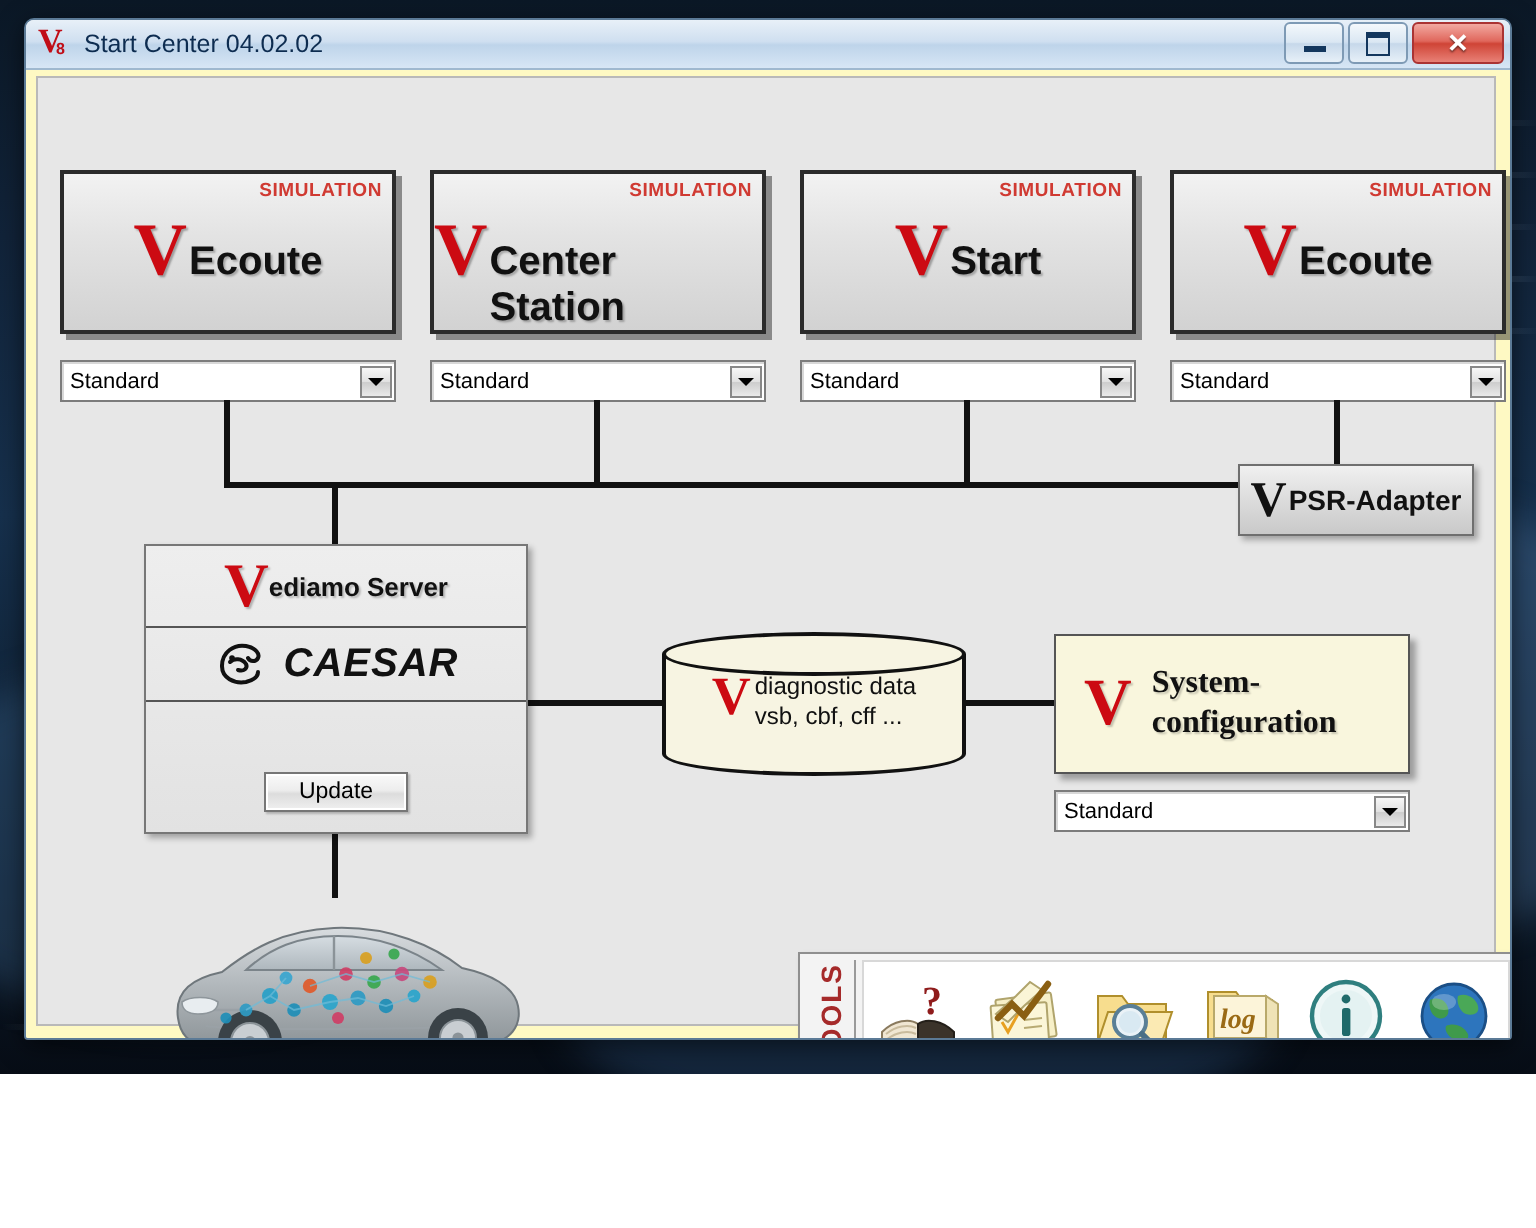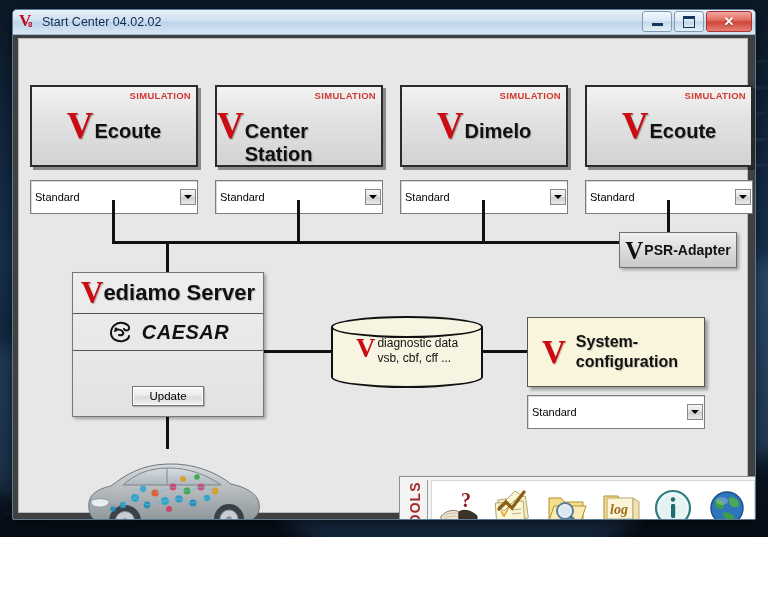--- a/index.html
+++ b/index.html
@@ -75,21 +75,21 @@
     background: linear-gradient(180deg, #f2a9a1 0%, #e0675c 45%, #cf4436 52%, #e88076 100%);
   }
   .winbtn .gl { font-size: 11px; color: #13375e; line-height: 1; }
   .winbtn.close .gl { color: #ffffff; font-size: 13px; font-weight: bold; text-shadow: 0 1px 1px rgba(0,0,0,.45); }
   .minglyph { width: 11px; height: 3px; background: #13375e; margin-top: 5px; }
   .maxglyph { width: 10px; height: 8px; border: 1.5px solid #13375e; border-top-width: 3px; }
 
   
   #client {
     position: relative; width: 100%; height: 485px;
-    background: #404040;
+    background: #fef9c3;
     padding: 4px;
     box-sizing: border-box;
   }
   #panel {
     position: absolute; left: 5px; top: 3px; width: 730px; height: 475px;
     background: #e7e7e7;
     border: 1px solid #b9b9b9;
     box-sizing: border-box;
   }
 
@@ -118,21 +118,21 @@
     text-shadow: 1px 1px 1px rgba(0,0,0,.30);
   }
   .app-tile .tname {
     font-family: "Liberation Sans", sans-serif; font-weight: bold;
     font-size: 20px; color: #111; margin-left: 1px;
     text-shadow: 1px 1px 1px rgba(0,0,0,.25);
   }
 
   
   .combo {
-    position: absolute; height: 34px;
+    position: absolute; height: 21px;
     background: #ffffff;
     border: 1px solid #7c7c7c;
     box-sizing: border-box;
     display: flex; align-items: center;
     cursor: pointer;
     box-shadow: inset 1px 1px 0 #d8d8d8;
   }
   .combo .cval {
     font-size: 11px; color: #000; padding-left: 4px; flex: 1; white-space: nowrap; overflow: hidden;
   }
@@ -163,21 +163,21 @@
   }
   #server-row1 {
     height: 40px; border-bottom: 1px solid #555;
     display: flex; align-items: center; justify-content: center;
   }
   #server-row1 .sv {
     font-family: "Liberation Serif", serif; font-weight: bold; font-size: 31px; color: #cc0a12;
     line-height: 30px; text-shadow: 1px 1px 1px rgba(0,0,0,.25);
   }
   #server-row1 .sname {
-    font-weight: bold; font-size: 22px; color: #111; margin-left: 0px;
+    font-weight: bold; font-size: 13px; color: #111; margin-left: 0px;
     text-shadow: 1px 1px 1px rgba(0,0,0,.22);
   }
   #server-row2 {
     height: 36px; border-bottom: 1px solid #555;
     display: flex; align-items: center; justify-content: center; gap: 9px;
   }
   #caesar-icon { width: 26px; height: 24px; flex: 0 0 auto; }
   #server-row2 .cname {
     font-weight: bold; font-size: 20px; color: #111; letter-spacing: .5px; font-style: italic;
   }
@@ -234,20 +234,21 @@
     display: flex; align-items: center; cursor: pointer;
   }
   #sysconf-box .yv {
     font-family: "Liberation Serif", serif; font-weight: bold; font-size: 33px; color: #cc0a12;
     line-height: 30px; margin-left: 14px; margin-right: 10px;
     text-shadow: 1px 1px 1px rgba(0,0,0,.22);
   }
   #sysconf-box .ytext {
     font-weight: bold; font-size: 16px; color: #111; line-height: 20px;
     text-shadow: 1px 1px 1px rgba(0,0,0,.2);
+    font-family: Liberation Serif, serif;
   }
 
   
   #psr-box {
     position: absolute; left: 600px; top: 193px; width: 118px; height: 36px;
     background: linear-gradient(180deg, #f0f0f0 0%, #dcdcdc 50%, #c9c9c9 100%);
     border: 1px solid #6f6f6f;
     box-shadow: 2px 2px 3px rgba(0,0,0,.30);
     box-sizing: border-box;
     display: flex; align-items: center; justify-content: center;
@@ -360,21 +361,21 @@
         <span class="cval">Standard</span>
         <span class="carrow">
             <i></i>
           </span>
       </div>
 
       <div class="app-tile" style="left:381px; top:46px;">
         <span class="sim">SIMULATION</span>
         <div class="tile-center">
           <span class="tv">V</span>
-          <span class="tname">Dimelo</span>
+          <span class="tname">Start</span>
         </div>
       </div>
       <div class="combo" style="left:381px; top:141px; width:168px;">
         <span class="cval">Standard</span>
         <span class="carrow">
             <i></i>
           </span>
       </div>
 
       <div class="app-tile" style="left:566px; top:46px;">

